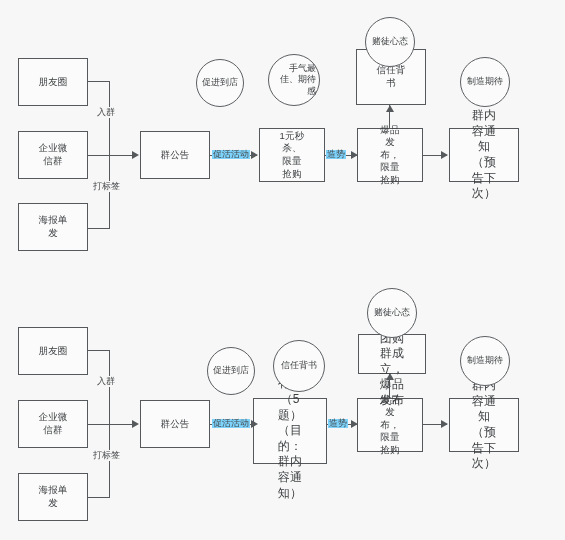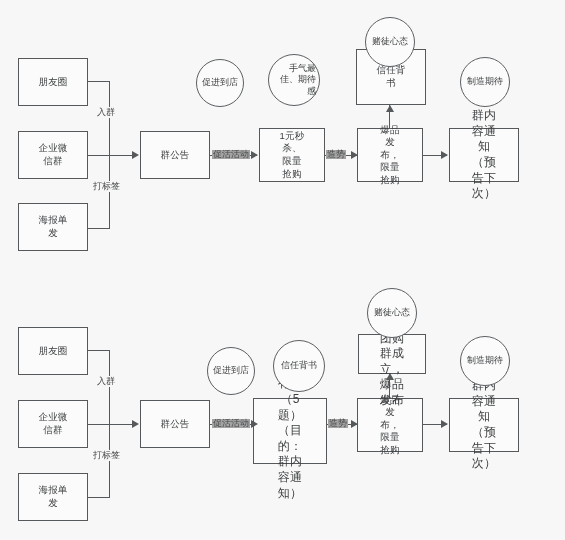--- a/index.html
+++ b/index.html
@@ -76,21 +76,21 @@
     border-bottom: 7px solid #55595c;
     border-left: 4.5px solid transparent;
     border-right: 4.5px solid transparent;
     z-index: 4;
   }
   .edge-label {
     position: absolute;
     font-size: 9px;
     line-height: 1;
     color: #45484a;
-    background: #a3a3a3;
+    background: #7dd3fc;
     padding: 0 1px;
     white-space: nowrap;
     z-index: 6;
   }
   .trunk-label {
     position: absolute;
     font-size: 9px;
     line-height: 1;
     color: #45484a;
     background: #f7f7f7;

